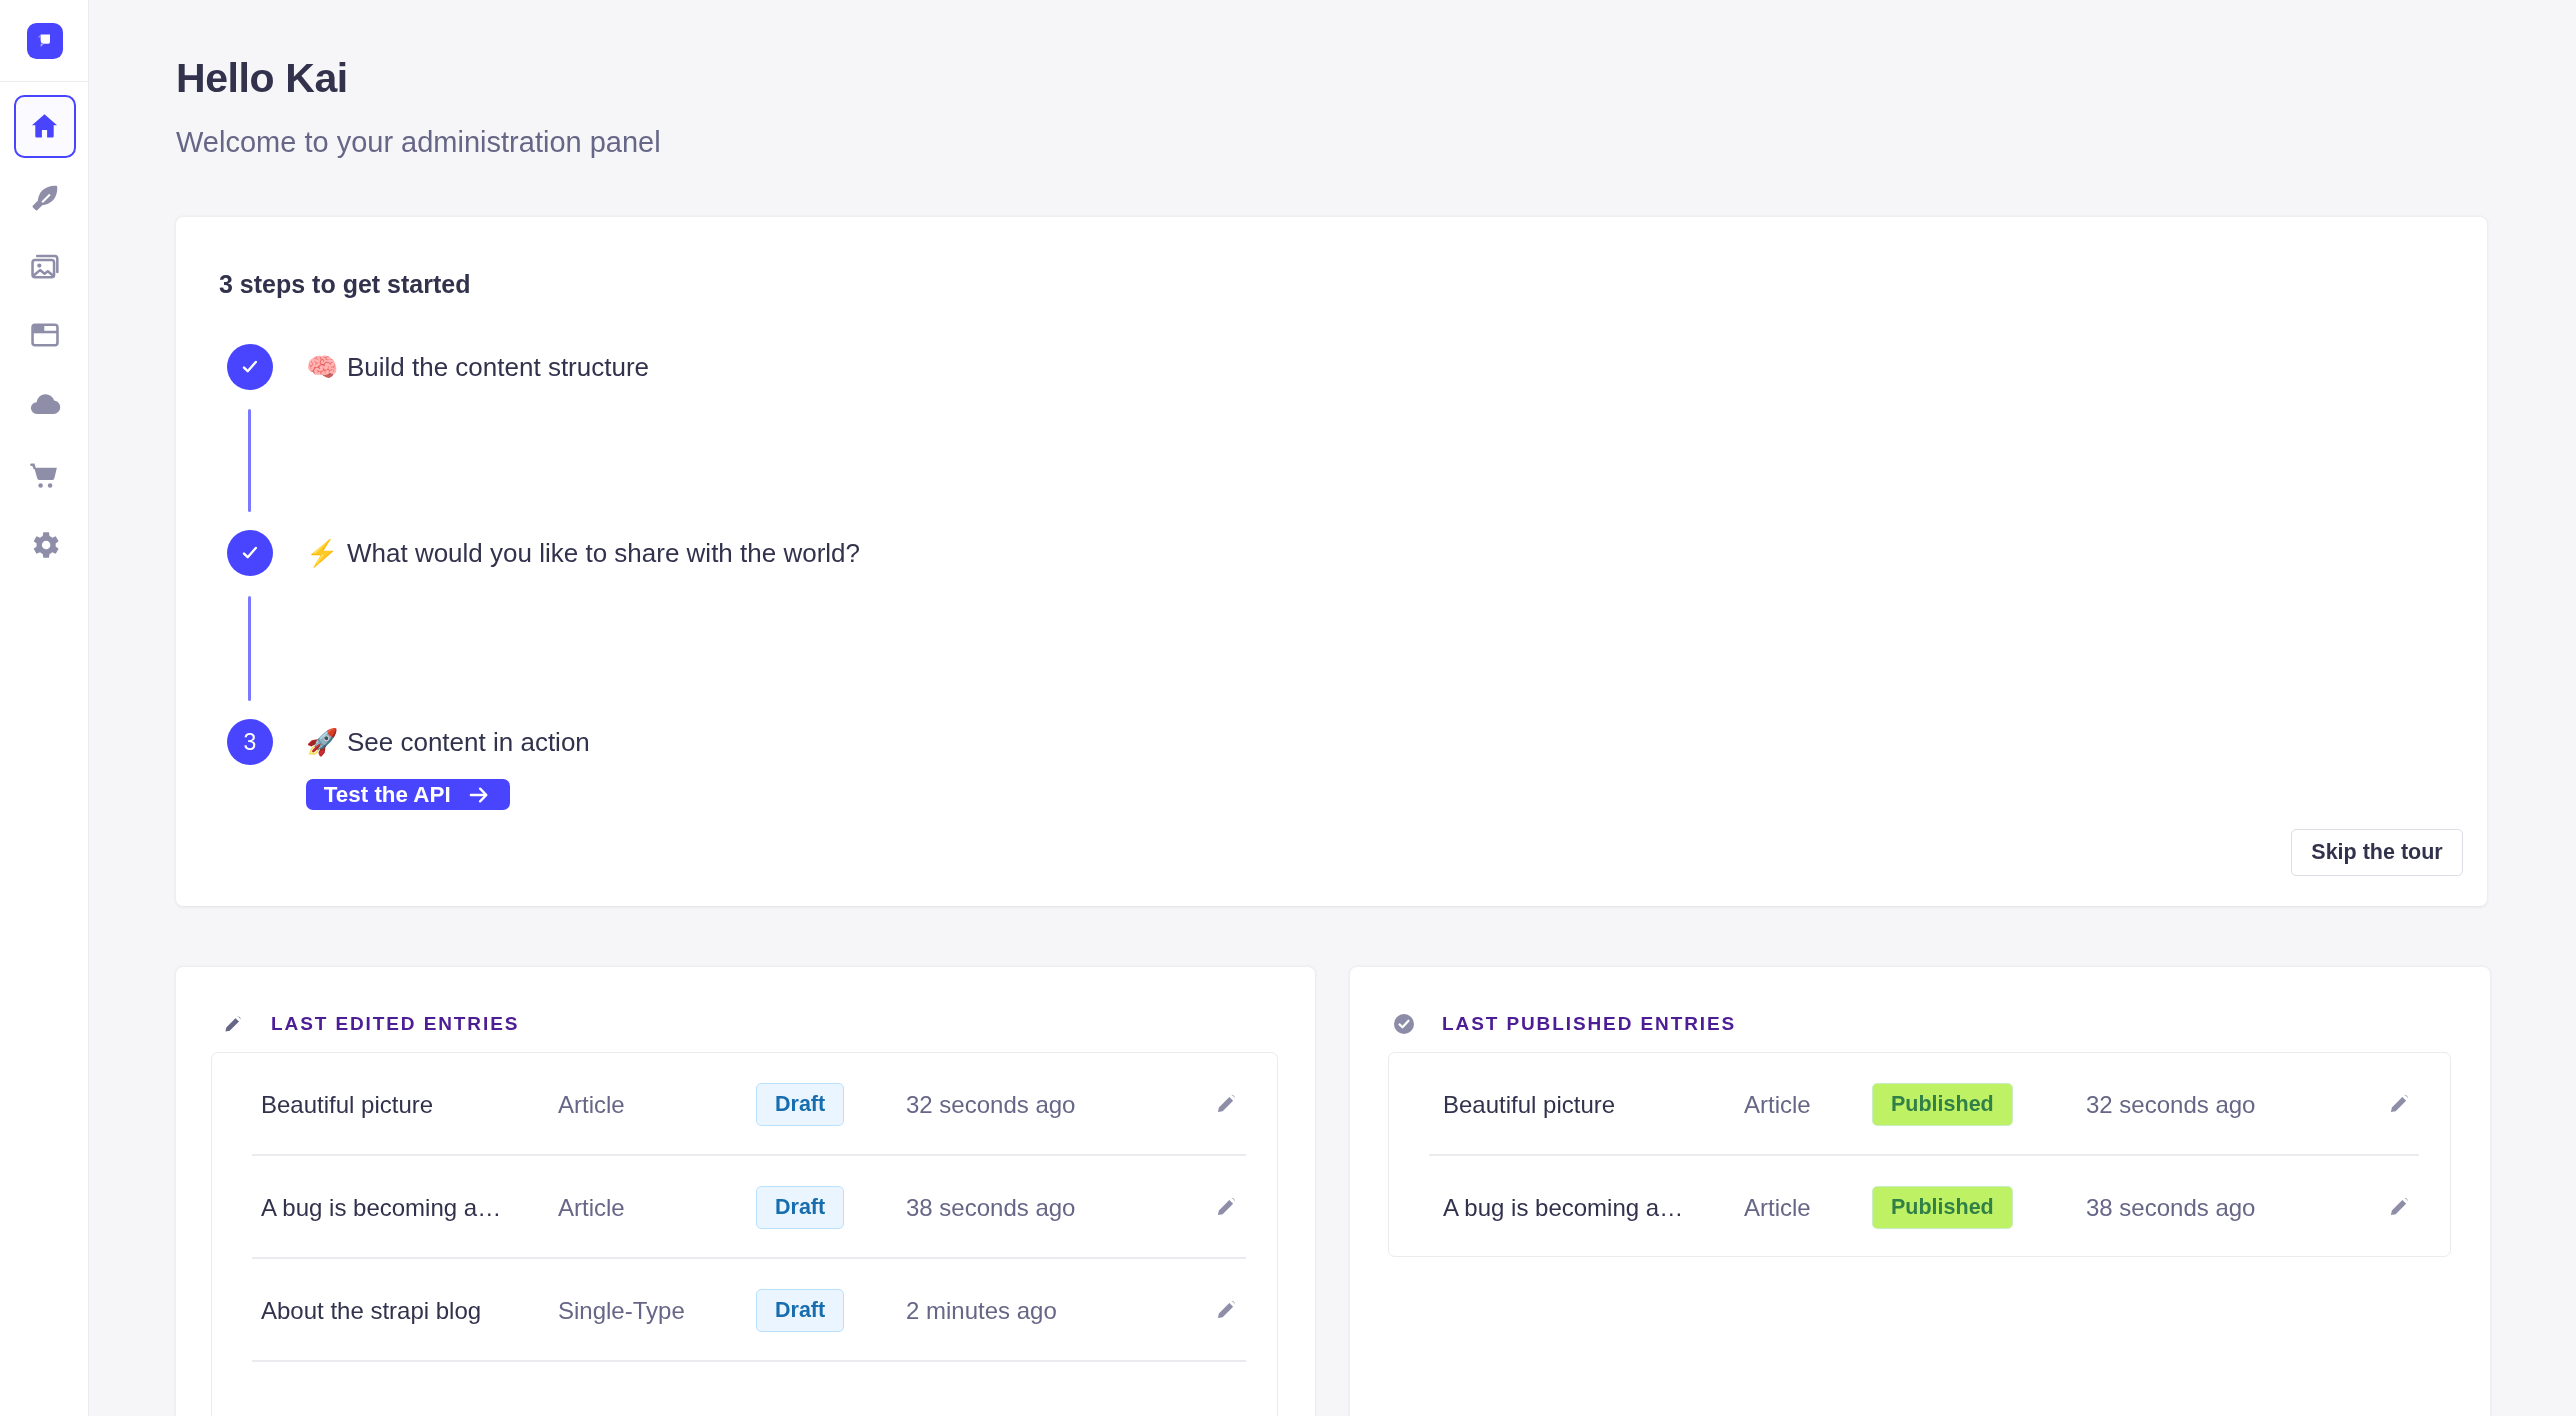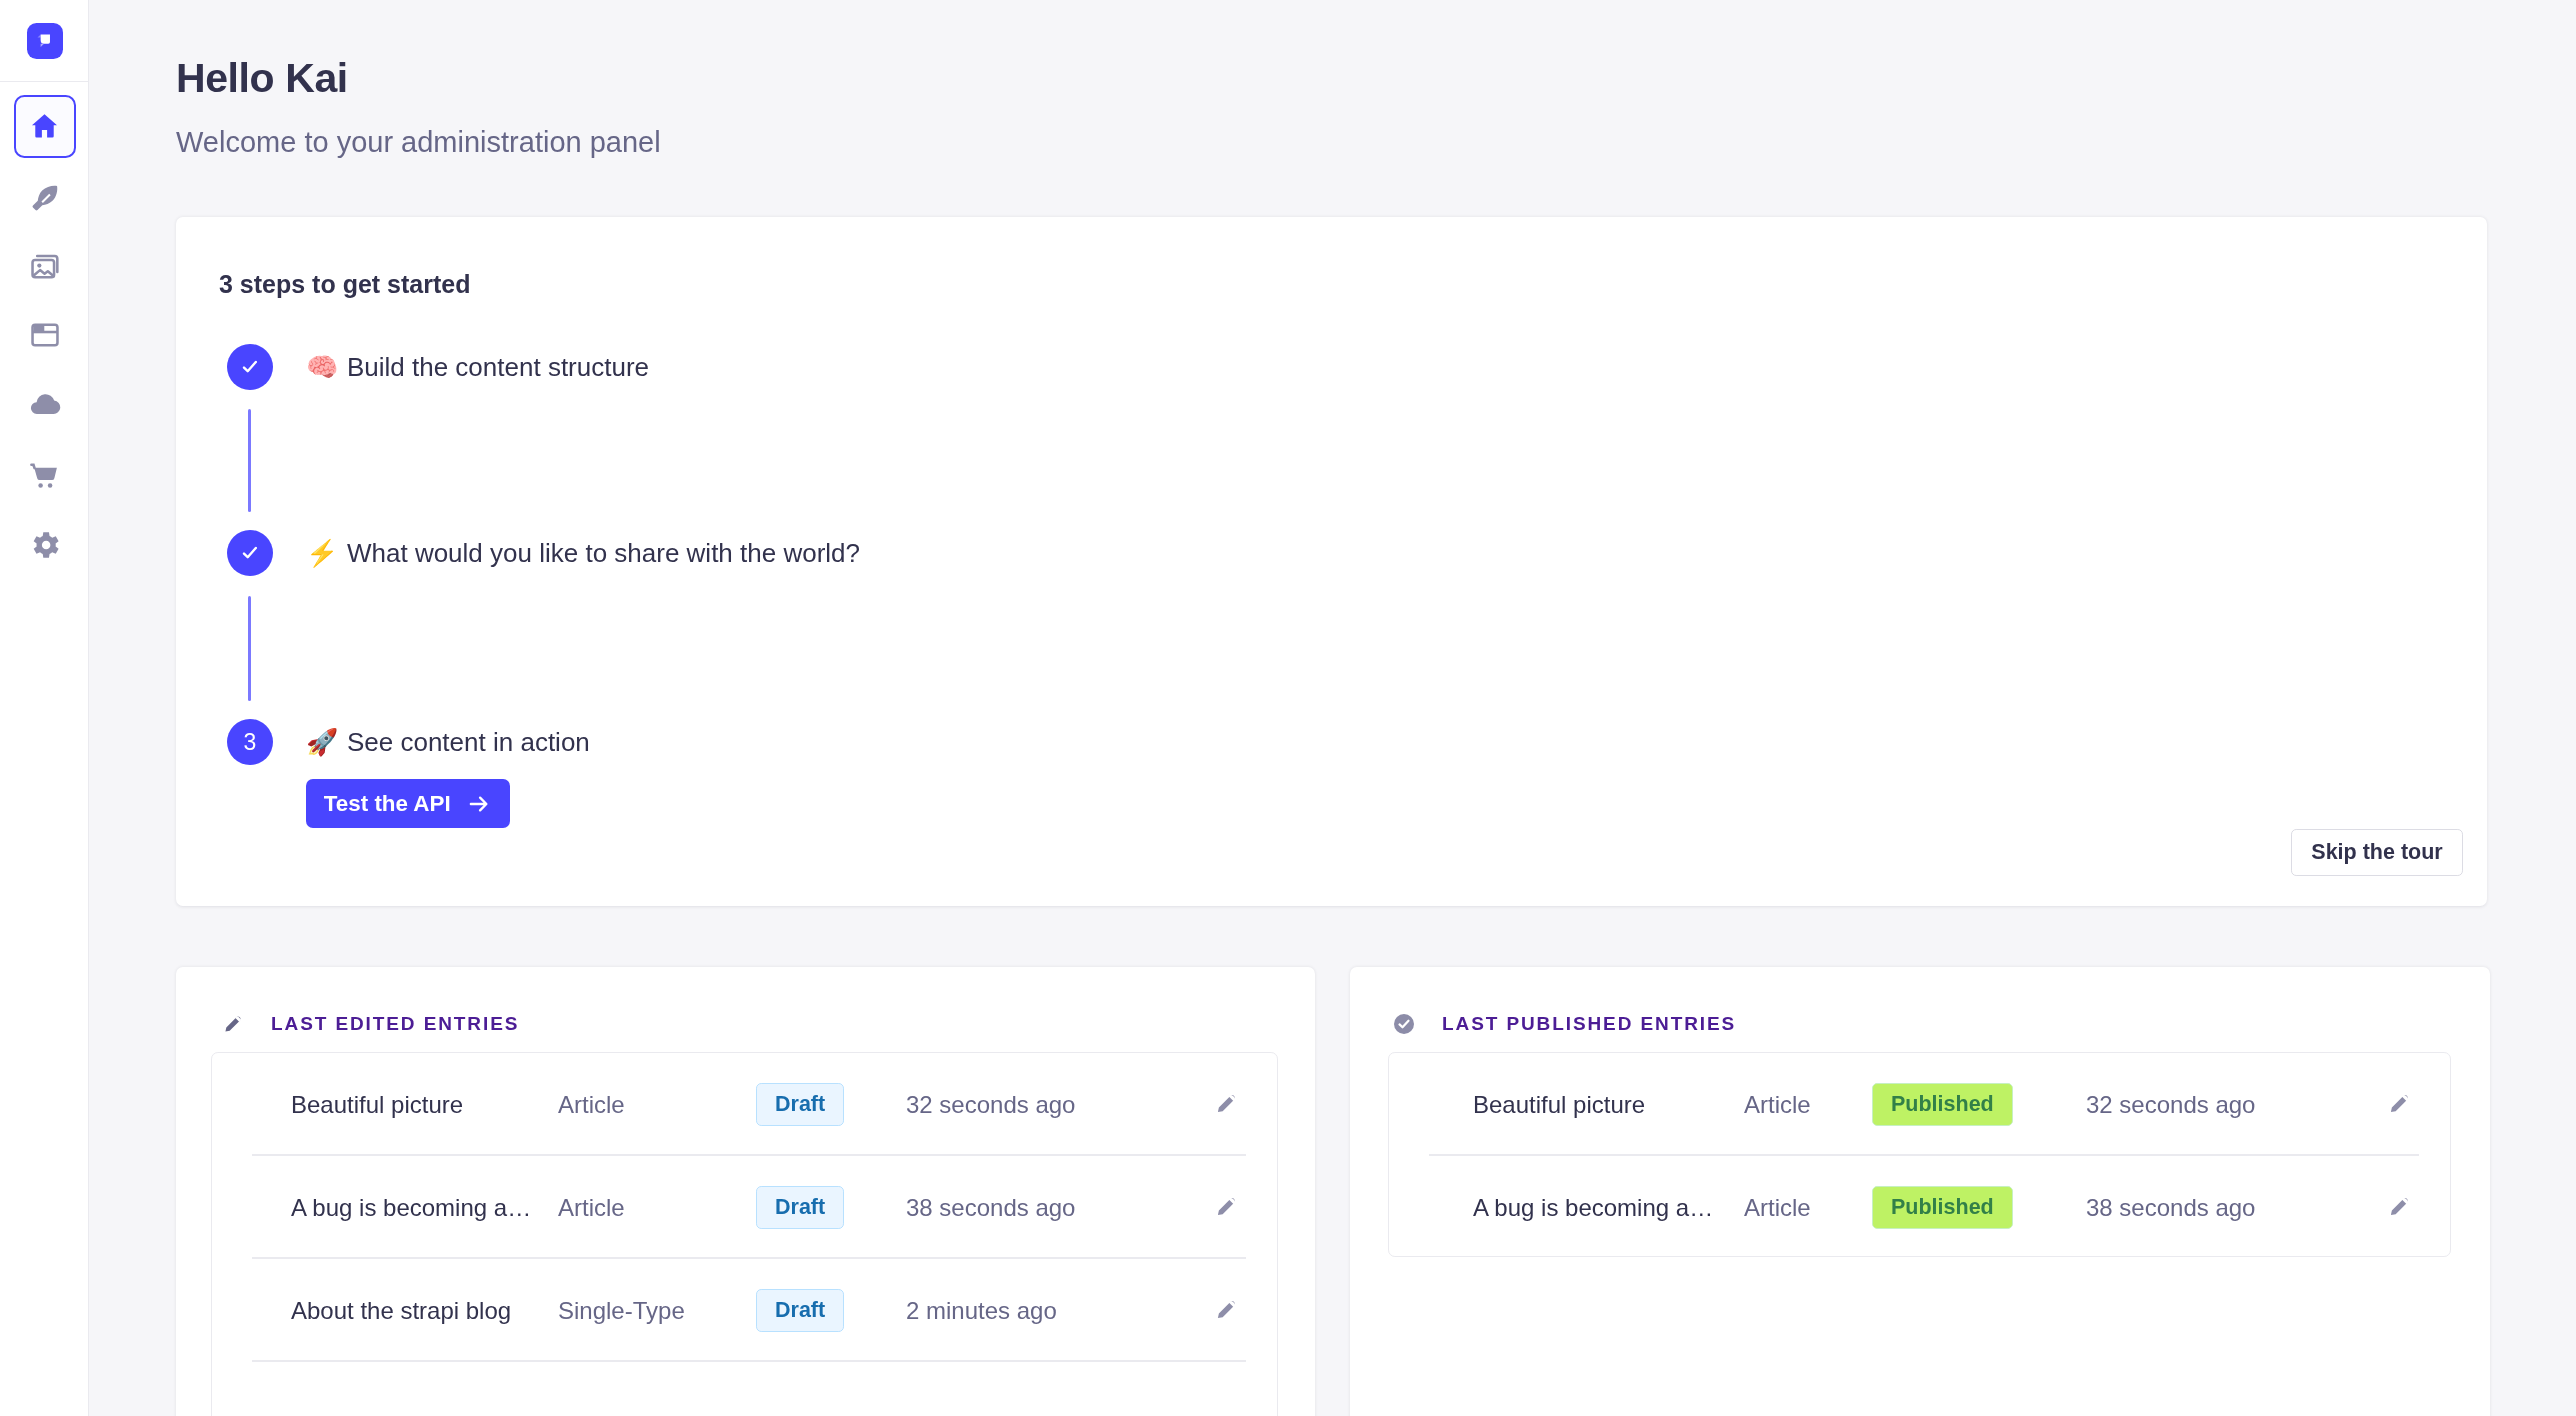--- a/index.html
+++ b/index.html
@@ -72,21 +72,21 @@
     color:#ffffff; font-size:23px; font-weight:500;
   }
   .step-label {
     font-size:26px; color:#32324d; font-weight:500;
     display:flex; align-items:center; gap:8.6px; white-space:nowrap;
   }
   .connector {
     position:absolute; left:72px; width:3.4px; border-radius:1.7px; background:#7b79ff;
   }
   .cta-btn {
-    position:absolute; left:130px; top:562px; width:204px; height:49px;
+    position:absolute; left:130px; top:562px; width:204px; height:31px;
     background:#4945ff; border:none; border-radius:6.9px; cursor:pointer;
     display:flex; align-items:center; justify-content:center; gap:15.5px;
     color:#ffffff; font-size:22.4px; font-weight:700;
     font-family:"Liberation Sans", sans-serif;
   }
   .skip-btn {
     position:absolute; right:24px; top:612px; width:172px; height:47px;
     background:#ffffff; border:0.9px solid #dcdce4; border-radius:5.2px; cursor:pointer;
     color:#32324d; font-size:21.5px; font-weight:700;
     font-family:"Liberation Sans", sans-serif;
@@ -114,21 +114,21 @@
     position:relative; height:103px;
     display:grid; align-items:center;
     padding:0 34px 0 0;
   }
   .grid-left  { grid-template-columns:49px 297px 198px 150px 1fr 52px; }
   .grid-right { grid-template-columns:54px 301px 128px 214px 1fr 52px; }
   .entry-row.divided::after {
     content:""; position:absolute; left:40px; right:31px; bottom:0;
     height:1.7px; background:#eaeaef;
   }
-  .cell-name { grid-column:2; font-size:24px; color:#32324d; white-space:nowrap; overflow:hidden;margin-left:30px; }
+  .cell-name { grid-column:2; font-size:24px; color:#32324d; white-space:nowrap; overflow:hidden; }
   .cell-type { grid-column:3; font-size:24px; color:#666687; }
   .cell-badge { grid-column:4; }
   .cell-time { grid-column:5; font-size:24px; color:#666687; }
   .cell-edit { grid-column:6; display:flex; justify-content:flex-end; cursor:pointer; }
   .badge {
     display:inline-block; border-radius:5.2px; font-size:21.5px; font-weight:700;
     padding:9.5px 18px; line-height:1;
   }
   .badge-draft { background:#eaf5ff; border:1.7px solid #b8e1ff; color:#176dae; }
   .badge-published { background:#bef264; border:1.7px solid #c6f0c2; color:#328048; }

